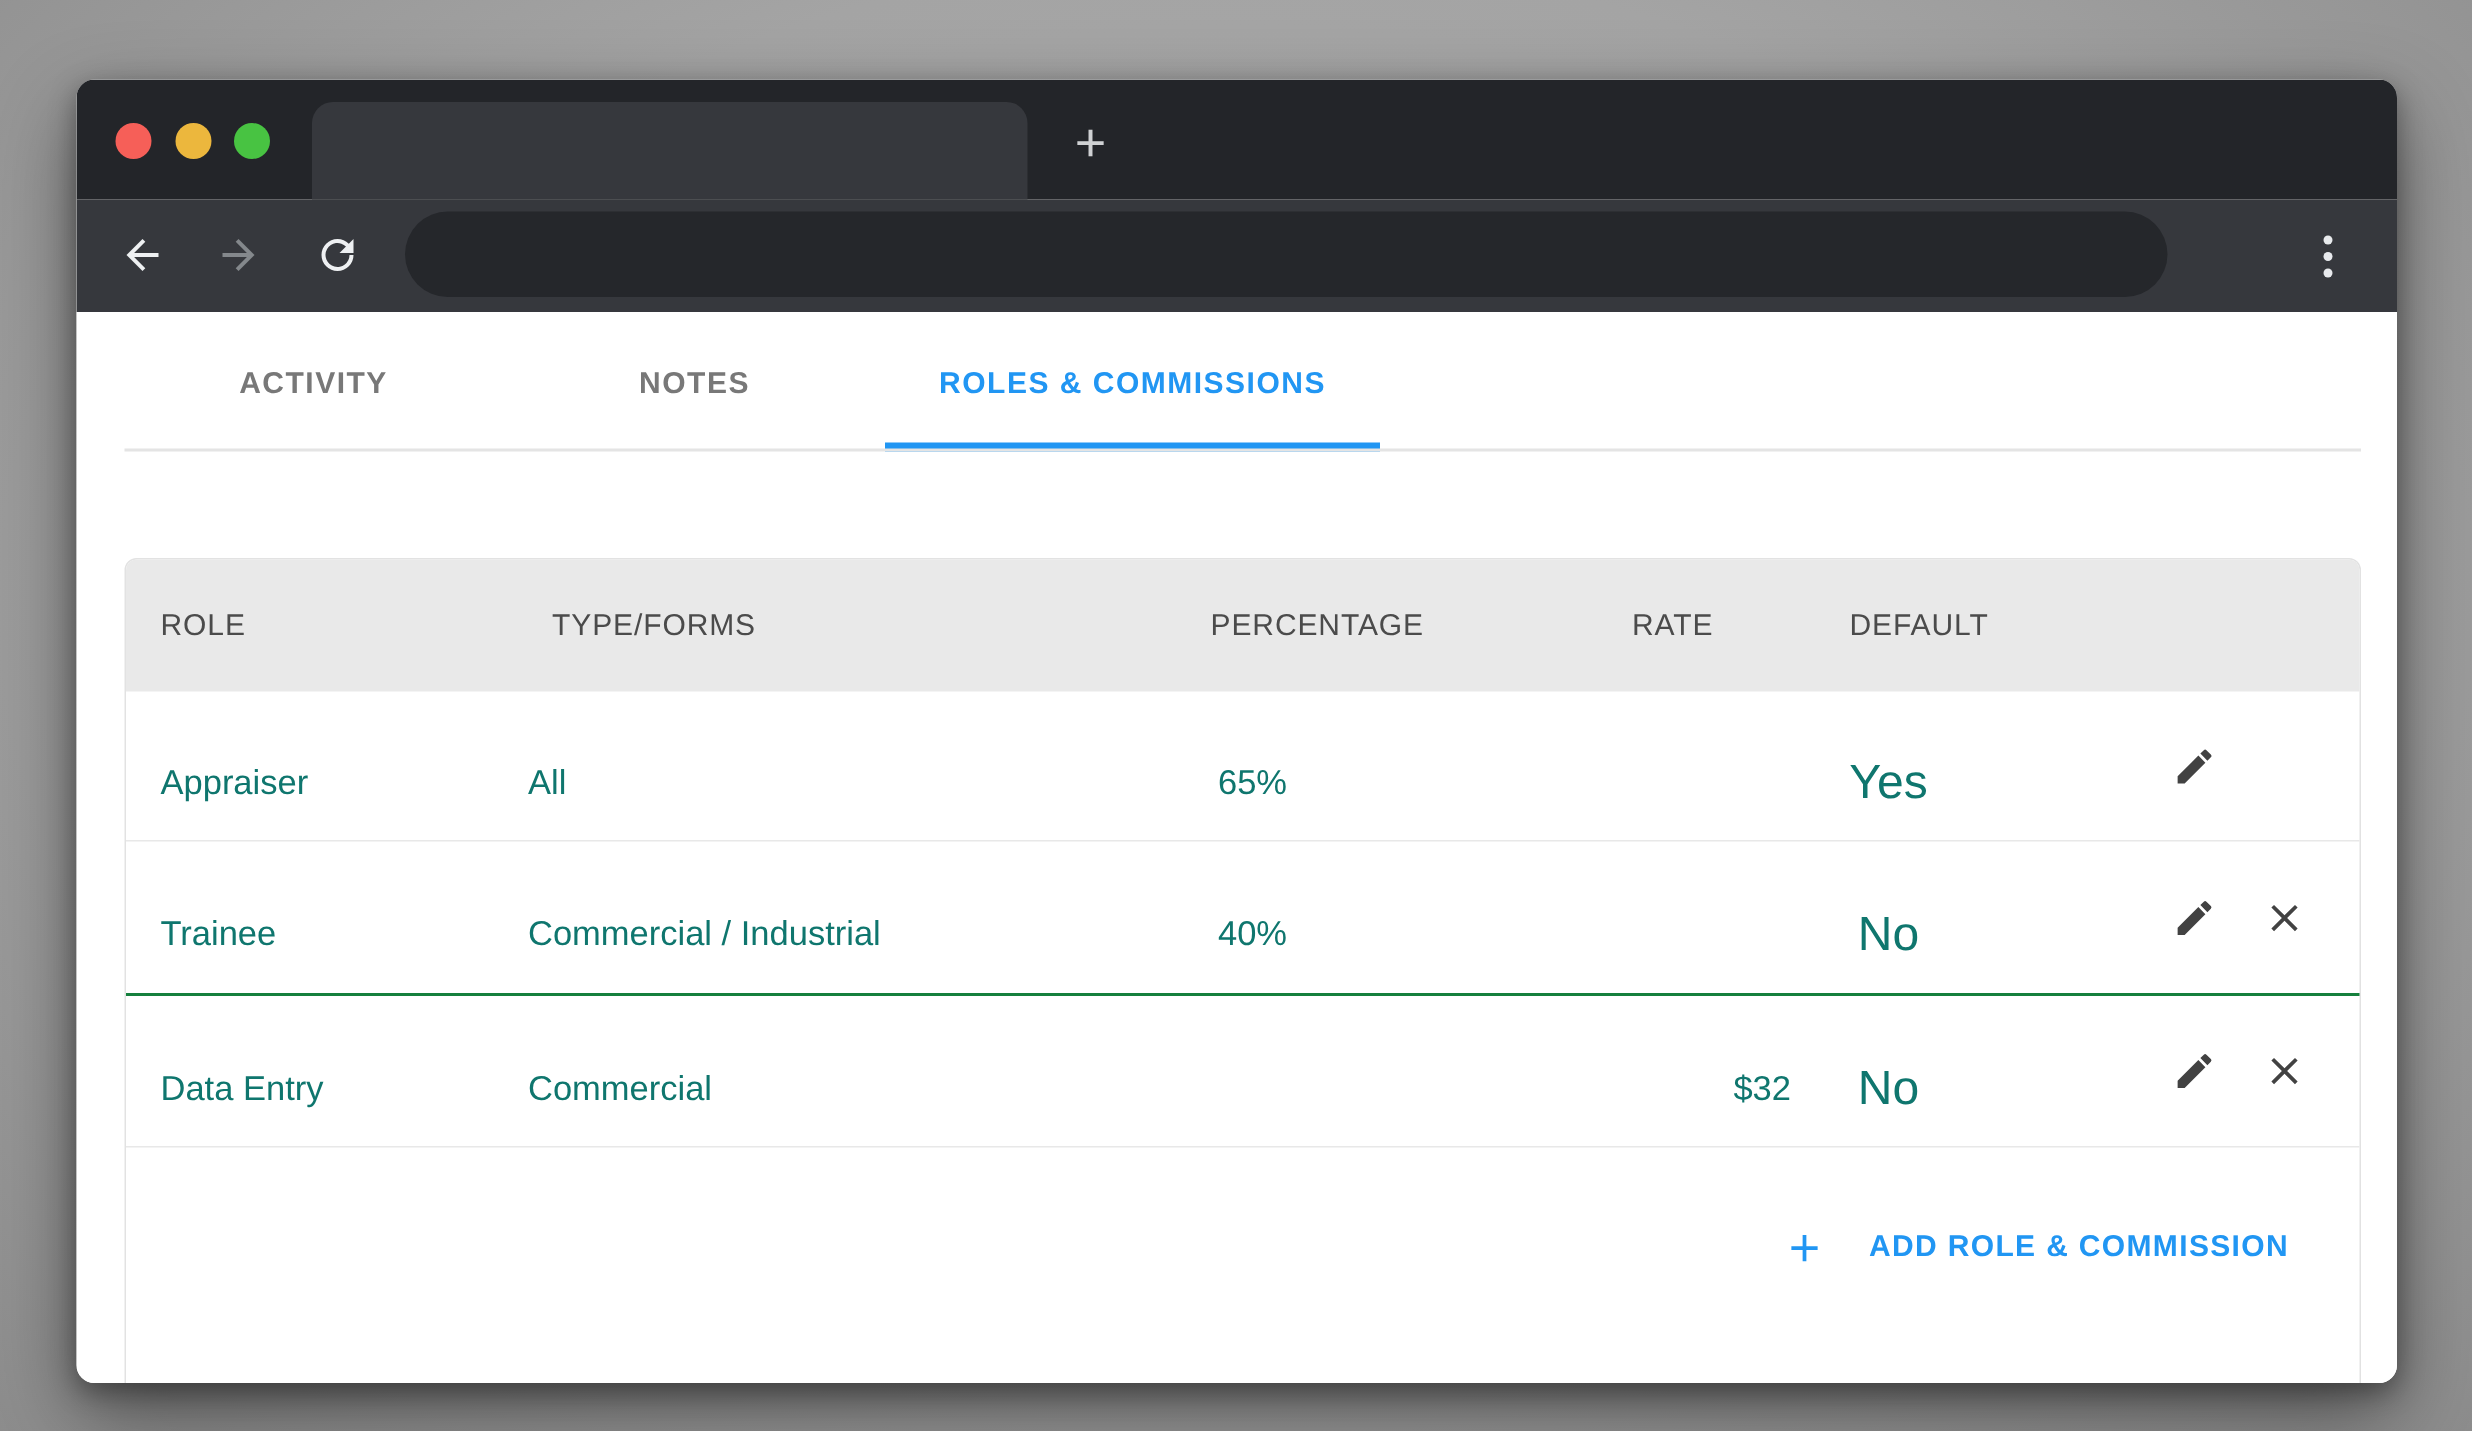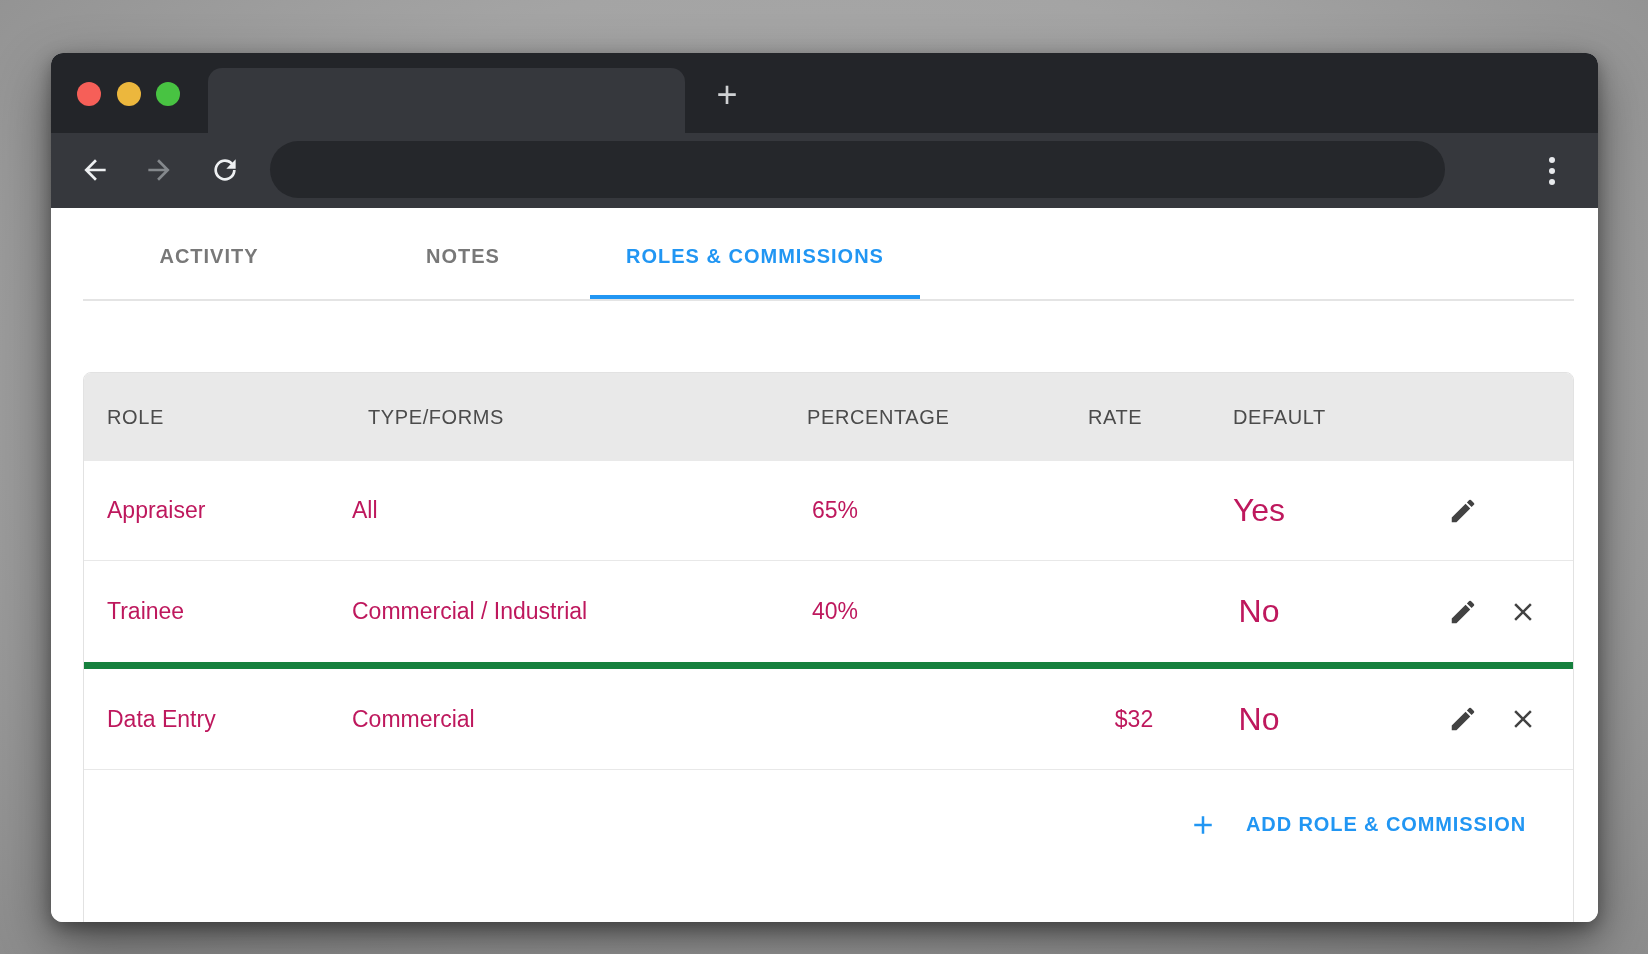--- a/index.html
+++ b/index.html
@@ -48,32 +48,32 @@
   .thead{position:relative;height:88px;background:#e9e9e9;border-radius:7px 7px 0 0;}
   .th{position:absolute;top:0;line-height:88px;font-size:20px;color:#4b4b4b;letter-spacing:0.6px;white-space:nowrap;}
   .th-role{left:23px;}
   .th-type{left:284px;}
   .th-pct{left:723px;}
   .th-rate{left:1004px;}
   .th-default{left:1149px;}
   .trow{position:relative;}
   .r1{height:99px;line-height:99px;}
   .r2{height:101px;line-height:101px;border-top:1px solid #e8e8e8;}
-  .r3{height:100px;line-height:100px;border-top:7px solid #15803d;text-decoration:underline;}
-  .td{position:absolute;top:0;font-size:23px;color:#be185d;white-space:nowrap;}
+  .r3{height:100px;line-height:100px;border-top:2px solid #15803d;text-decoration:underline;}
+  .td{position:absolute;top:11px;font-size:23px;color:#0f766e;white-space:nowrap;}
   .td-role{left:23px;}
   .td-type{left:268px;}
   .td-pct{left:728px;}
-  .td-rate{left:990px;width:120px;text-align:center;}
+  .td-rate{left:990px;width:120px;text-align:right;}
   .td-default{left:1094px;width:162px;text-align:center;font-size:32px;}
   .rowicon{position:absolute;top:50%;margin-top:-15px;width:30px;height:30px;cursor:pointer;}
   .ic-edit{left:1364px;}
   .ic-del{left:1424px;}
   .tfoot{position:relative;height:101px;border-top:1px solid #e8e8e8;}
-  .add-btn{position:absolute;right:47px;top:4px;height:100%;display:flex;align-items:center;gap:28px;
+  .add-btn{position:absolute;right:47px;top:16px;height:100%;display:flex;align-items:center;gap:28px;
     color:#2196f3;font-size:20px;font-weight:700;letter-spacing:0.9px;cursor:pointer;white-space:nowrap;}
   .add-btn svg{width:30px;height:30px;display:block;}
 </style>
 </head>
 <body>
 
 <div class="window">
 
   <div class="tabstrip">
     <span class="traffic t-red"></span>

